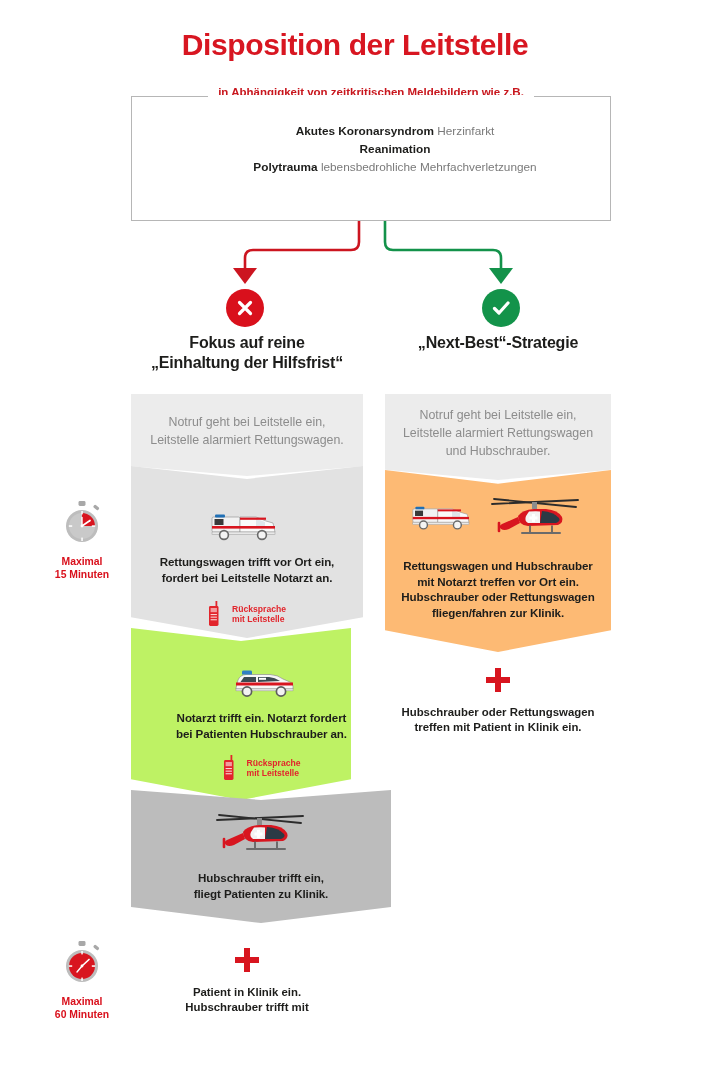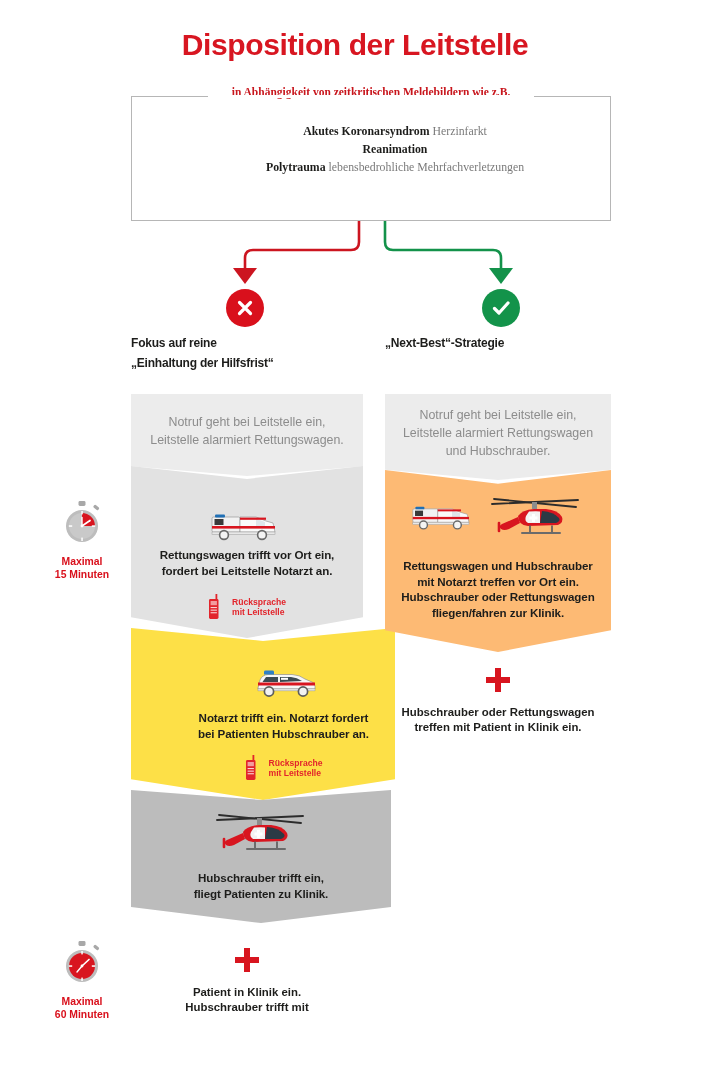--- a/index.html
+++ b/index.html
@@ -14,21 +14,21 @@
   
   .title {
     position: absolute; left: 0; top: 28px; width: 710px;
     text-align: center;
     font-size: 30px; font-weight: bold; letter-spacing: -0.4px;
     color: #d81621;
   }
 
   
   .boxwrap {
-    position: absolute; left: 131px; top: 96px; width: 480px; height: 125px; font-family: Liberation Serif, serif;
+    position: absolute; left: 131px; top: 96px; width: 480px; height: 125px;
   }
   .boxborder {
     position: absolute; inset: 0;
     border: 1px solid #b6b6b6;
   }
   .box-gap-left, .box-gap-right {
     position: absolute; top: -1px; height: 3px; background: #ffffff;
   }
   .subtitle {
     position: absolute; left: 0; top: -10px; width: 480px;
@@ -53,22 +53,22 @@
   
   .badge {
     position: absolute; width: 38px; height: 38px; border-radius: 50%;
     display: flex; align-items: center; justify-content: center;
   }
   .badge.x  { left: 226px; top: 289px; background: #d9101c; }
   .badge.ok { left: 482px; top: 289px; background: #13934a; }
 
   
   .colhead {
-    position: absolute; text-align: left;
-    font-size: 12px; font-weight: bold; color: #1d1d1b; line-height: 20px;
+    position: absolute; text-align: center;
+    font-size: 16px; font-weight: bold; color: #1d1d1b; line-height: 20px;
     letter-spacing: -0.2px;
   }
   .colhead.left  { left: 131px; top: 333px; width: 232px; }
   .colhead.right { left: 385px; top: 333px; width: 226px; }
 
   
   .band {
     position: absolute;
     clip-path: polygon(0 0, 50% 7.5%, 100% 0, 100% 88%, 50% 100%, 0 88%);
     display: flex; flex-direction: column; align-items: center;
@@ -188,41 +188,41 @@
         <path d="M30,9 L46,9 L56,13 L63,15 L65,24 L30,24 Z" fill="#fafafa" stroke="#9a9a9a" stroke-width="0.7"></path>
         <path d="M46,10.5 L55,14 L55,18 L46,18 Z" fill="#dfe6ea"></path>
         <rect x="2" y="18" width="63" height="2.6" fill="#d8151f"></rect>
         <rect x="30" y="9.6" width="26" height="2.2" fill="#d8151f"></rect>
         <rect x="5" y="6.5" width="10" height="3" rx="1" fill="#1f6fb5"></rect>
         <rect x="2" y="24" width="63" height="2.6" fill="#e8e8e8" stroke="#9a9a9a" stroke-width="0.5"></rect>
         <circle cx="14" cy="27" r="4.4" fill="#f4f4f4" stroke="#6a6a6a" stroke-width="1.6"></circle>
         <circle cx="52" cy="27" r="4.4" fill="#f4f4f4" stroke="#6a6a6a" stroke-width="1.6"></circle>
       </svg>
     </div>
-    <div class="band-text" style="margin-top:5px;">
+    <div class="band-text" style="margin-top:12px;">
       <div>Rettungswagen trifft vor Ort ein,</div>
       <div>fordert bei Leitstelle Notarzt an.</div>
     </div>
     <div class="radio" style="margin-top:16px;">
       <svg width="12" height="26" viewBox="0 0 12 26">
         <rect x="7.5" y="0" width="1.8" height="6" fill="#e2252c"></rect>
         <rect x="1" y="5" width="9.5" height="20" rx="1.4" fill="#e2252c"></rect>
         <rect x="2.6" y="7" width="6.3" height="4.2" fill="#ffffff" opacity="0.55"></rect>
         <rect x="2.6" y="13" width="6.3" height="1.1" fill="#ffffff" opacity="0.8"></rect>
         <rect x="2.6" y="15.6" width="6.3" height="1.1" fill="#ffffff" opacity="0.8"></rect>
         <rect x="2.6" y="18.2" width="6.3" height="1.1" fill="#ffffff" opacity="0.8"></rect>
       </svg>
       <div class="radio-label">
         <div>Rücksprache</div>
         <div>mit Leitstelle</div>
       </div>
     </div>
   </div>
 
-  <div class="band" style="left:131px; top:628px; width:264px; height:172px; background:#fde047;
+  <div class="band" style="left:131px; top:628px; width:220px; height:172px; background:#bef264;
               padding-top:38px;padding-left:41px;">
     <div class="icons">
 
       <svg width="68" height="34" viewBox="0 0 68 34">
         <path d="M8,22 L10,14 Q12,9 18,8.5 L42,8.5 Q50,9 55,13 L62,16 Q65,17 65,20 L65,23 L8,23 Z" fill="#f7f7f7" stroke="#8f8f8f" stroke-width="0.7"></path>
         <path d="M16,11 L28,11 L28,16 L12.5,16 Z" fill="#3c4a52"></path>
         <path d="M30,11 L41,11 Q47,11.5 52,15 L30,16 Z" fill="#3c4a52"></path>
         <rect x="8" y="16.5" width="57" height="3" fill="#d8151f"></rect>
         <path d="M14,8.5 L24,8.5 L24,6 Q24,4.6 22.4,4.6 L15.6,4.6 Q14,4.6 14,6 Z" fill="#2f7fc4"></path>
         <rect x="31" y="11.8" width="7" height="2" fill="#ffffff"></rect>

